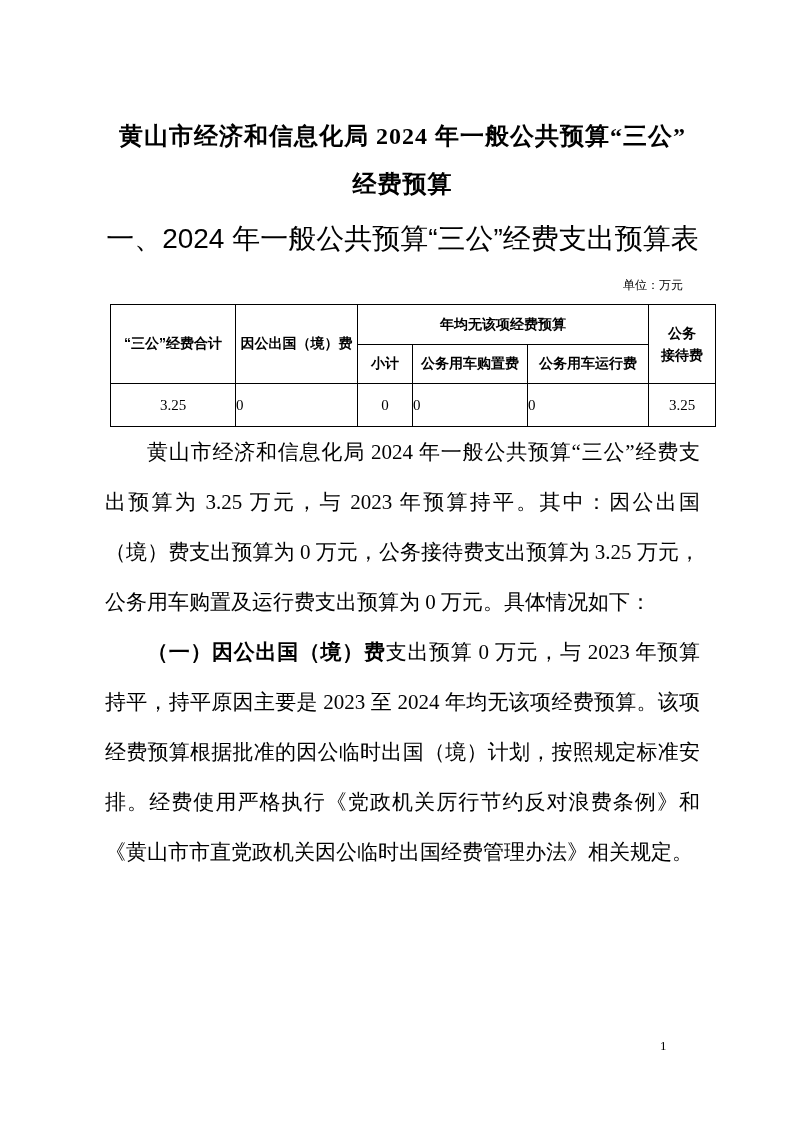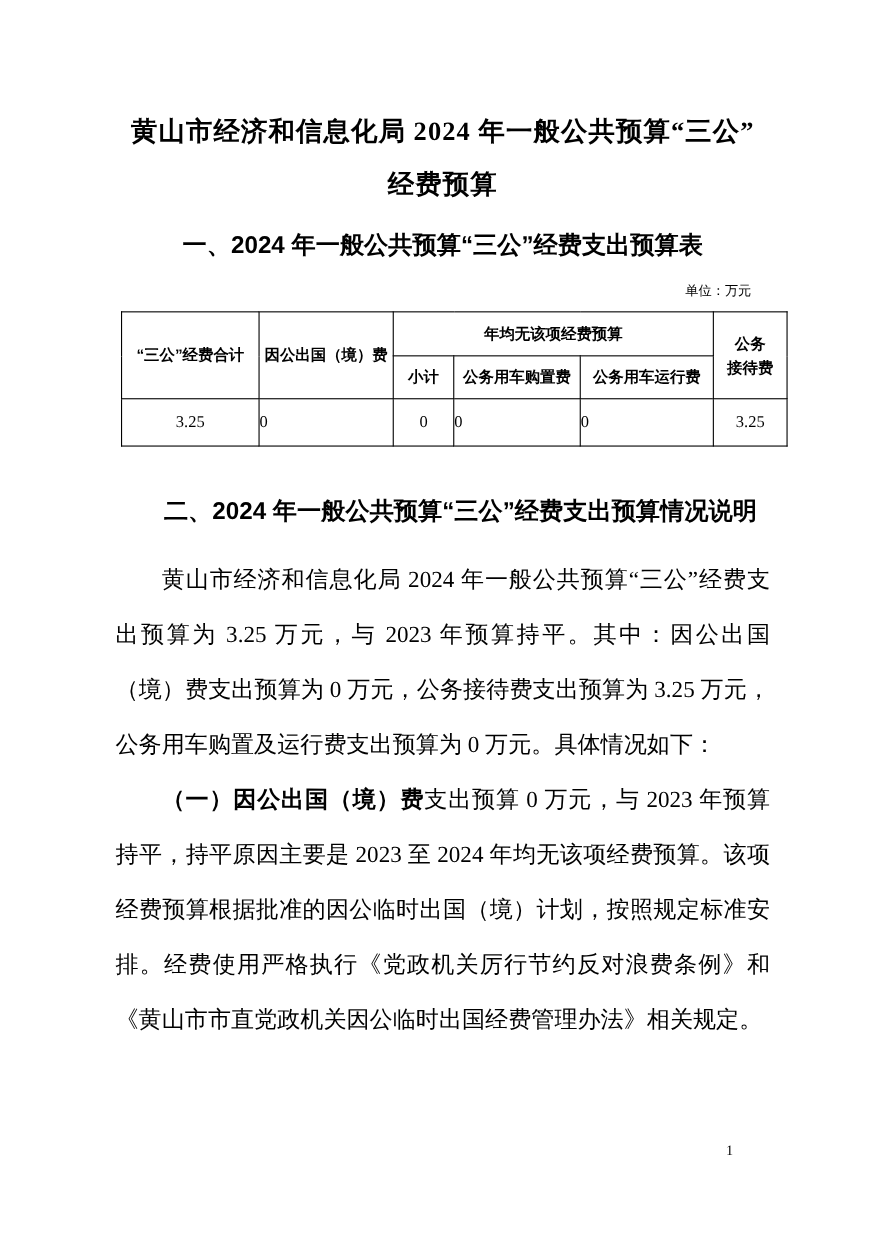--- a/index.html
+++ b/index.html
@@ -9,37 +9,37 @@
     height: 1122px;
     margin: 0 auto;
     background: #ffffff;
     color: #000;
     overflow: hidden;
     font-family: "Liberation Serif", "DejaVu Serif", serif;
   }
   .content {
     position: absolute;
     left: 105px;
-    top: 0;
+    top: 16px;
     width: 595px;
     padding-top: 80px;
   }
   .doc-title {
     font-size: 24px;
     font-weight: bold;
     line-height: 48px;
     text-align: center;
     letter-spacing: 1px;
   }
   .doc-title .tline { display: block; }
   .sec1-heading {
     margin-top: 11px;
     font-family: "Liberation Sans", "DejaVu Sans", sans-serif;
-    font-weight: bold;
-    font-size: 22px;
+    font-weight: normal;
+    font-size: 28px;
     line-height: 30px;
     text-align: center;
   }
   .unit-label {
     margin-top: 8px;
     font-size: 12px;
     line-height: 16px;
     text-align: right;
     padding-right: 17px;
   }
@@ -138,21 +138,20 @@
           <td class="c-center">3.25</td>
           <td class="c-left">0</td>
           <td class="c-center">0</td>
           <td class="c-left">0</td>
           <td class="c-left">0</td>
           <td class="c-center">3.25</td>
         </tr>
       </tbody>
     </table>
 
-    <h2 class="sec2-heading">二、2024 年一般公共预算“三公”经费支出预算情况说明</h2>
 
     <p class="body-para"><span>黄山市经济和信息化局 2024 年一般公共预算“三公”经费支出预算为 3.25 万元，与 2023 年预算持平。其中：因公出国（境）费支出预算为 0 万元，公务接待费支出预算为 3.25 万元，公务用车购置及运行费支出预算为 0 万元。具体情况如下：</span></p>
 
     <p class="body-para"><span class="lead">（一）因公出国（境）费</span><span>支出预算 0 万元，与 2023 年预算持平，持平原因主要是 2023 至 2024 年均无该项经费预算。该项经费预算根据批准的因公临时出国（境）计划，按照规定标准安排。经费使用严格执行《党政机关厉行节约反对浪费条例》和《黄山市市直党政机关因公临时出国经费管理办法》相关规定。</span></p>
 
 
   </div>
 
   <div class="page-number">1</div>
 </div>

